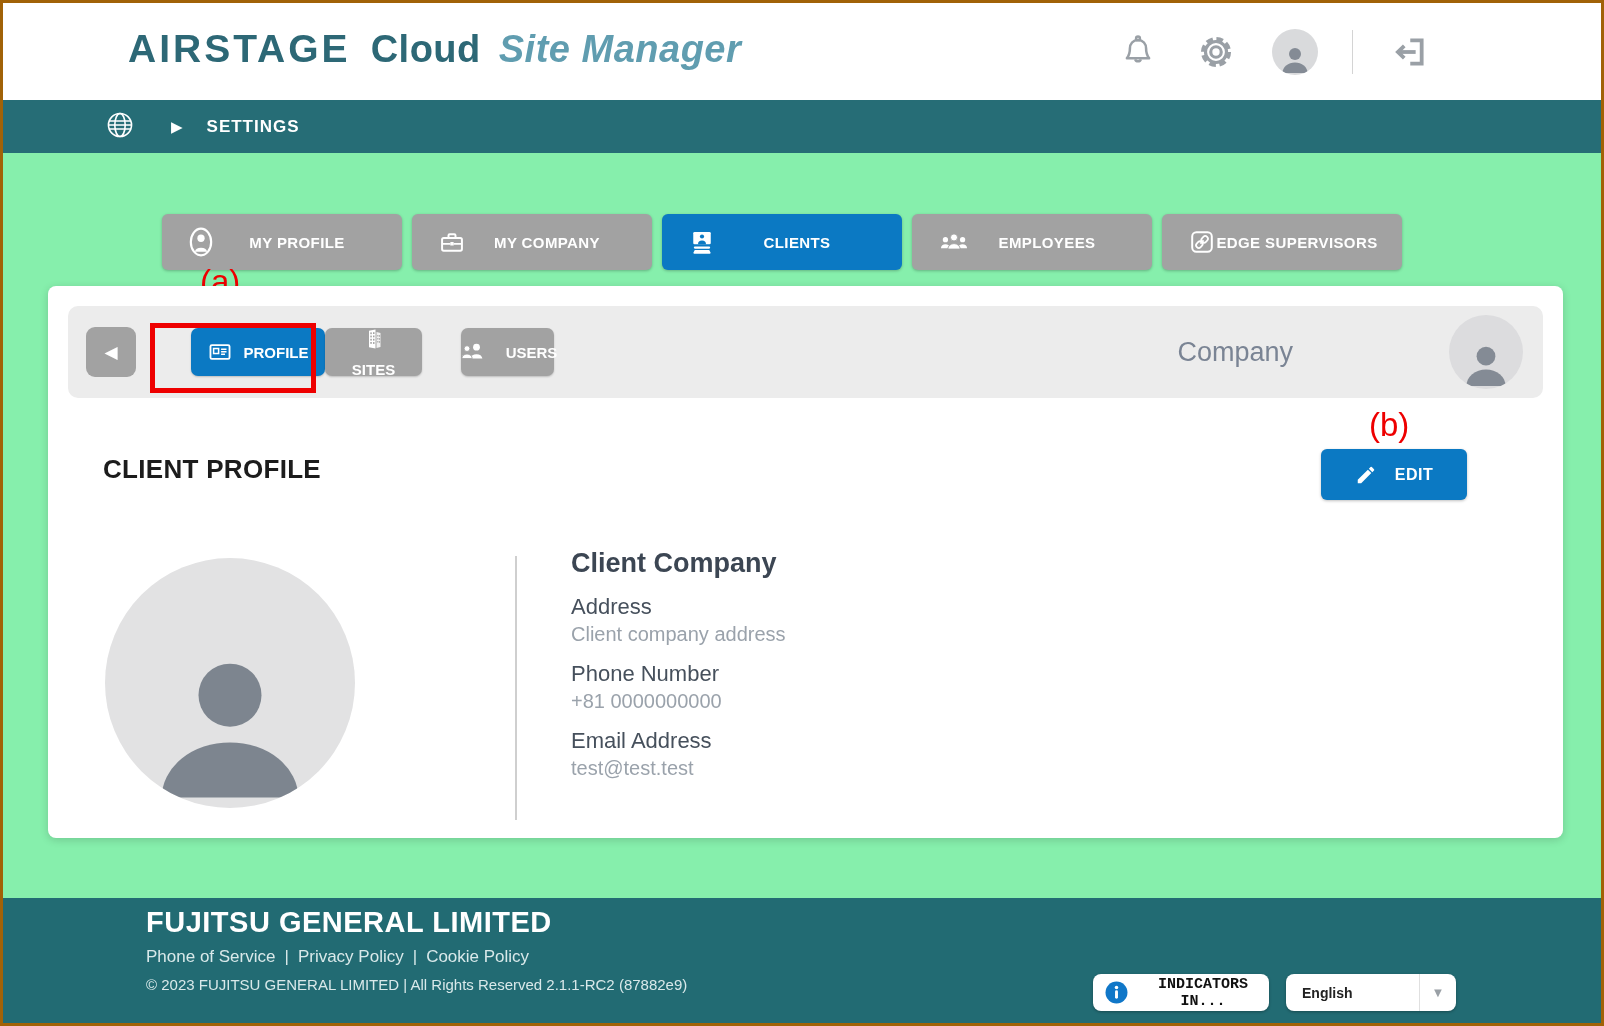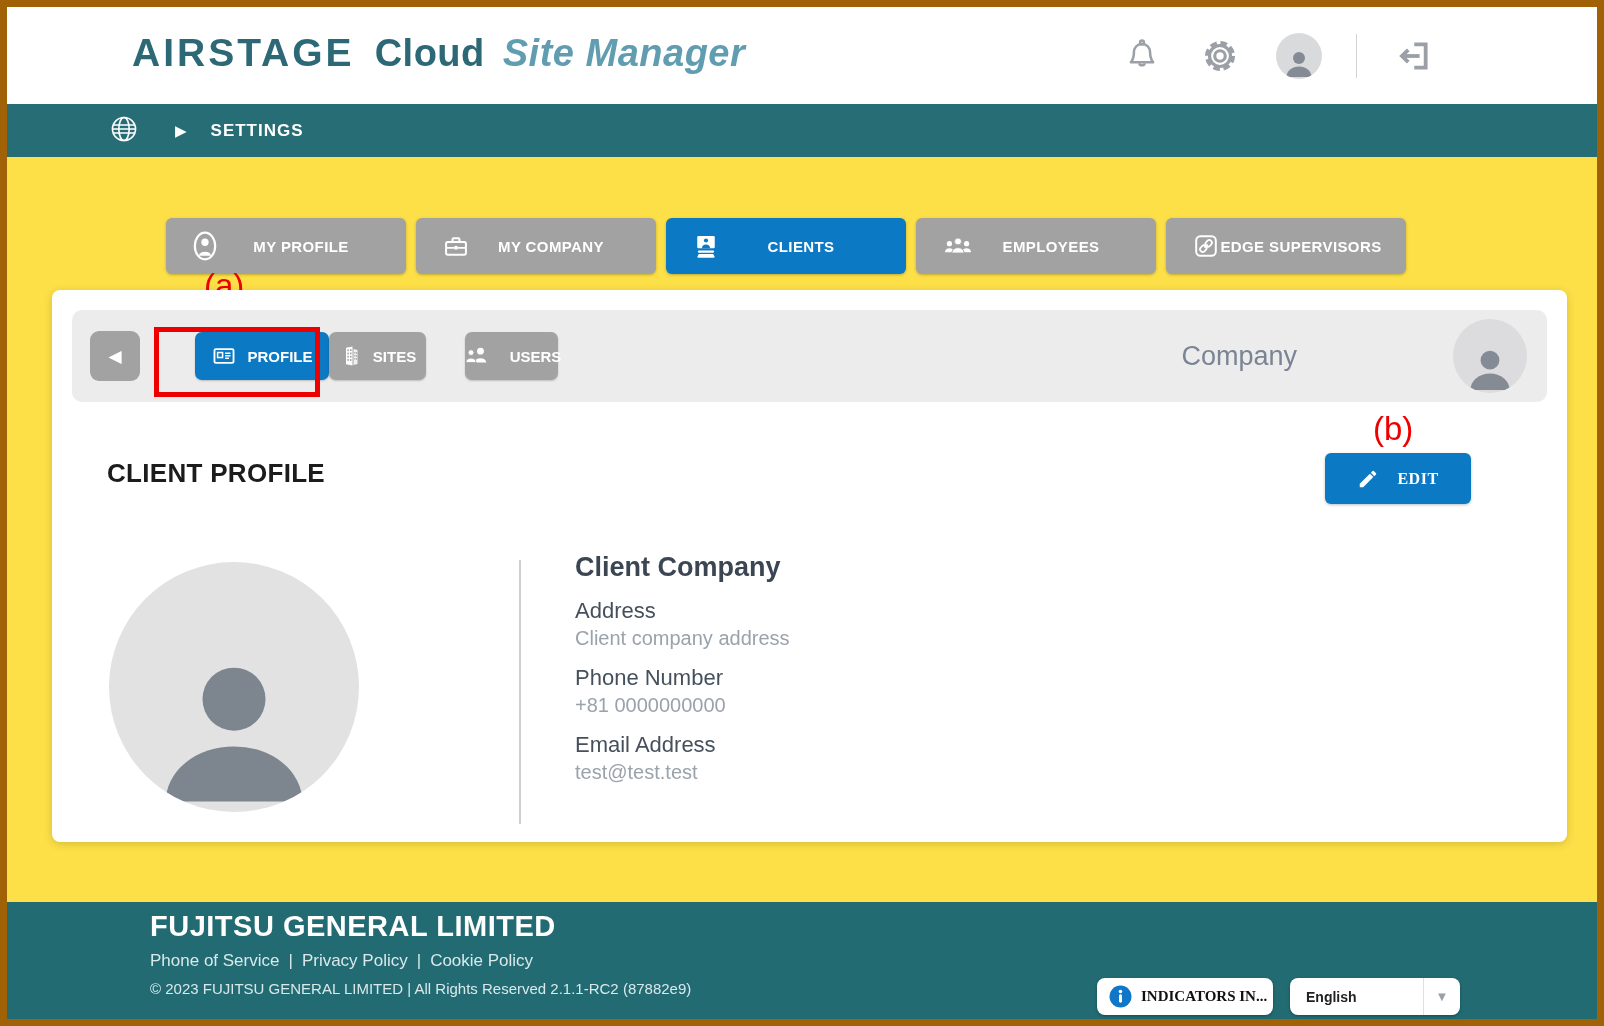--- a/index.html
+++ b/index.html
@@ -1,17 +1,17 @@
 <!DOCTYPE html>
 <html><head>
 <meta charset="utf-8">
 <style>
   * { margin:0; padding:0; box-sizing:border-box; }
   html,body { width:1604px; height:1026px; font-family:"Liberation Sans", sans-serif; background:#fff; }
-  .page { position:relative; width:1604px; height:1026px; border:7px solid #a16207; background:#fde047; overflow:hidden; }
+  .page { position:relative; width:1604px; height:1026px; border:3px solid #a16207; background:#86efac; overflow:hidden; }
 
   
   .top-header { position:absolute; left:0; top:0; width:1598px; height:97px; background:#ffffff; }
   .logo { position:absolute; left:125px; top:24px; display:flex; align-items:baseline; white-space:nowrap; }
   .logo .brand { font-size:39px; font-weight:600; letter-spacing:3px; color:#2d6876; }
   .logo .product { font-size:38px; font-weight:700; color:#2d6876; margin-left:20px; letter-spacing:0.5px; }
   .logo .suite { font-size:38px; font-weight:700; font-style:italic; color:#609db0; margin-left:18px; letter-spacing:0.5px; }
   .header-icons { position:absolute; right:170px; top:0; height:97px; display:flex; align-items:center; gap:34px; }
   .hicon { width:44px; height:44px; display:flex; align-items:center; justify-content:center; cursor:pointer; }
   .avatar-sm { width:46px; height:46px; border-radius:50%; background:#d9dadc; overflow:hidden; display:flex; align-items:flex-end; justify-content:center; }
@@ -36,53 +36,53 @@
   .card { position:absolute; left:45px; top:283px; width:1515px; height:552px; background:#ffffff; border-radius:8px;
           box-shadow:0 2px 8px rgba(0,0,0,0.16); }
   .toolbar { position:absolute; left:20px; top:20px; width:1475px; height:92px; background:#ececec; border-radius:10px; }
   .back-btn { position:absolute; left:18px; top:21px; width:50px; height:50px; background:#a2a2a2; border-radius:9px;
               color:#fff; font-size:17px; display:flex; align-items:center; justify-content:center; cursor:pointer; }
   .subtab { position:absolute; top:22px; height:48px; background:#a2a2a2; border-radius:7px; color:#fff; font-weight:700;
             font-size:15px; display:flex; align-items:center; justify-content:center; gap:10px; cursor:pointer;
             box-shadow:0 1px 2px rgba(0,0,0,0.2); }
   .subtab.active { background:#0b79c3; }
   .subtab-profile { left:95px; width:134px;margin-left:28px; }
-  .subtab-sites { left:257px; width:97px; }
+  .subtab-sites { left:257px; width:97px;flex-direction:column; }
   .subtab-users { left:393px; width:93px;gap:20px; }
   .annot-box { position:absolute; left:82px; top:17px; width:166px; height:70px; border:5px solid #ee0000; pointer-events:none; }
   .company-label { position:absolute; right:250px; top:50%; transform:translateY(-50%); font-size:27px; color:#7a8494; }
   .avatar-toolbar { position:absolute; right:20px; top:50%; transform:translateY(-50%); width:74px; height:74px;
                     border-radius:50%; background:#dcdcde; overflow:hidden; display:flex; align-items:flex-end; justify-content:center; }
 
   .annot-a { position:absolute; left:197px; top:260px; color:#ee0000; font-size:33px; }
   .annot-b { position:absolute; left:1366px; top:403px; color:#ee0000; font-size:33px; }
 
   .section-title { position:absolute; left:55px; top:168px; font-size:26px; font-weight:700; color:#1c1c1c; letter-spacing:0.3px; }
   .edit-btn { position:absolute; left:1273px; top:163px; width:146px; height:51px; background:#0b79c3; border:none; border-radius:6px;
               color:#fff; font-weight:700; font-size:16px; letter-spacing:0.5px; display:flex; align-items:center; justify-content:center;
-              gap:18px; cursor:pointer; box-shadow:0 1px 3px rgba(0,0,0,0.25); font-family:Liberation Serif, serif; }
+              gap:18px; cursor:pointer; box-shadow:0 1px 3px rgba(0,0,0,0.25); font-family:Liberation Sans, sans-serif; }
 
   .avatar-big { position:absolute; left:57px; top:272px; width:250px; height:250px; border-radius:50%; background:#e2e2e3;
                 overflow:hidden; display:flex; align-items:flex-end; justify-content:center; }
   .v-divider { position:absolute; left:467px; top:270px; width:2px; height:264px; background:#cfcfcf; }
 
   .client-details { position:absolute; left:523px; top:262px; width:620px; }
   .client-name { font-size:27px; font-weight:700; color:#3c4653; }
   .field-label { font-size:22px; color:#46505c; margin-top:15px; }
   .field-value { font-size:20px; color:#9aa2ab; margin-top:3px; }
 
   
   .footer { position:absolute; left:0; top:895px; width:1598px; height:125px; background:#226b73; color:#fff; }
   .footer-company { position:absolute; left:143px; top:8px; font-size:29px; font-weight:600; letter-spacing:0.5px; }
   .footer-links { position:absolute; left:143px; top:49px; font-size:17px; color:#d9e9ea; display:flex; gap:9px; }
   .footer-links .flink { cursor:pointer; }
   .footer-copy { position:absolute; left:143px; top:78px; font-size:15px; color:#d9e9ea; }
   .indicators-btn { position:absolute; left:1090px; top:76px; width:176px; height:37px; background:#fff; border:none; border-radius:8px;
                     display:flex; align-items:center; gap:9px; padding-left:12px; font-weight:700; font-size:15px; color:#111;
-                    cursor:pointer; box-shadow:0 1px 3px rgba(0,0,0,0.3); font-family:Liberation Serif, serif; }
+                    cursor:pointer; box-shadow:0 1px 3px rgba(0,0,0,0.3); font-family:Liberation Mono, monospace; }
   .lang-select { position:absolute; left:1283px; top:76px; width:170px; height:37px; background:#fff; border-radius:8px;
                  display:flex; align-items:center; cursor:pointer; box-shadow:0 1px 3px rgba(0,0,0,0.3); }
   .lang-select .lang-text { font-size:14px; font-weight:700; color:#222; padding-left:16px; flex:1; }
   .lang-select .lang-div { width:1px; height:37px; background:#e0e0e0; }
   .lang-select .caret { width:36px; text-align:center; color:#9aa0a6; font-size:13px; }
 </style>
 </head>
 <body>
 
 <div class="page">

